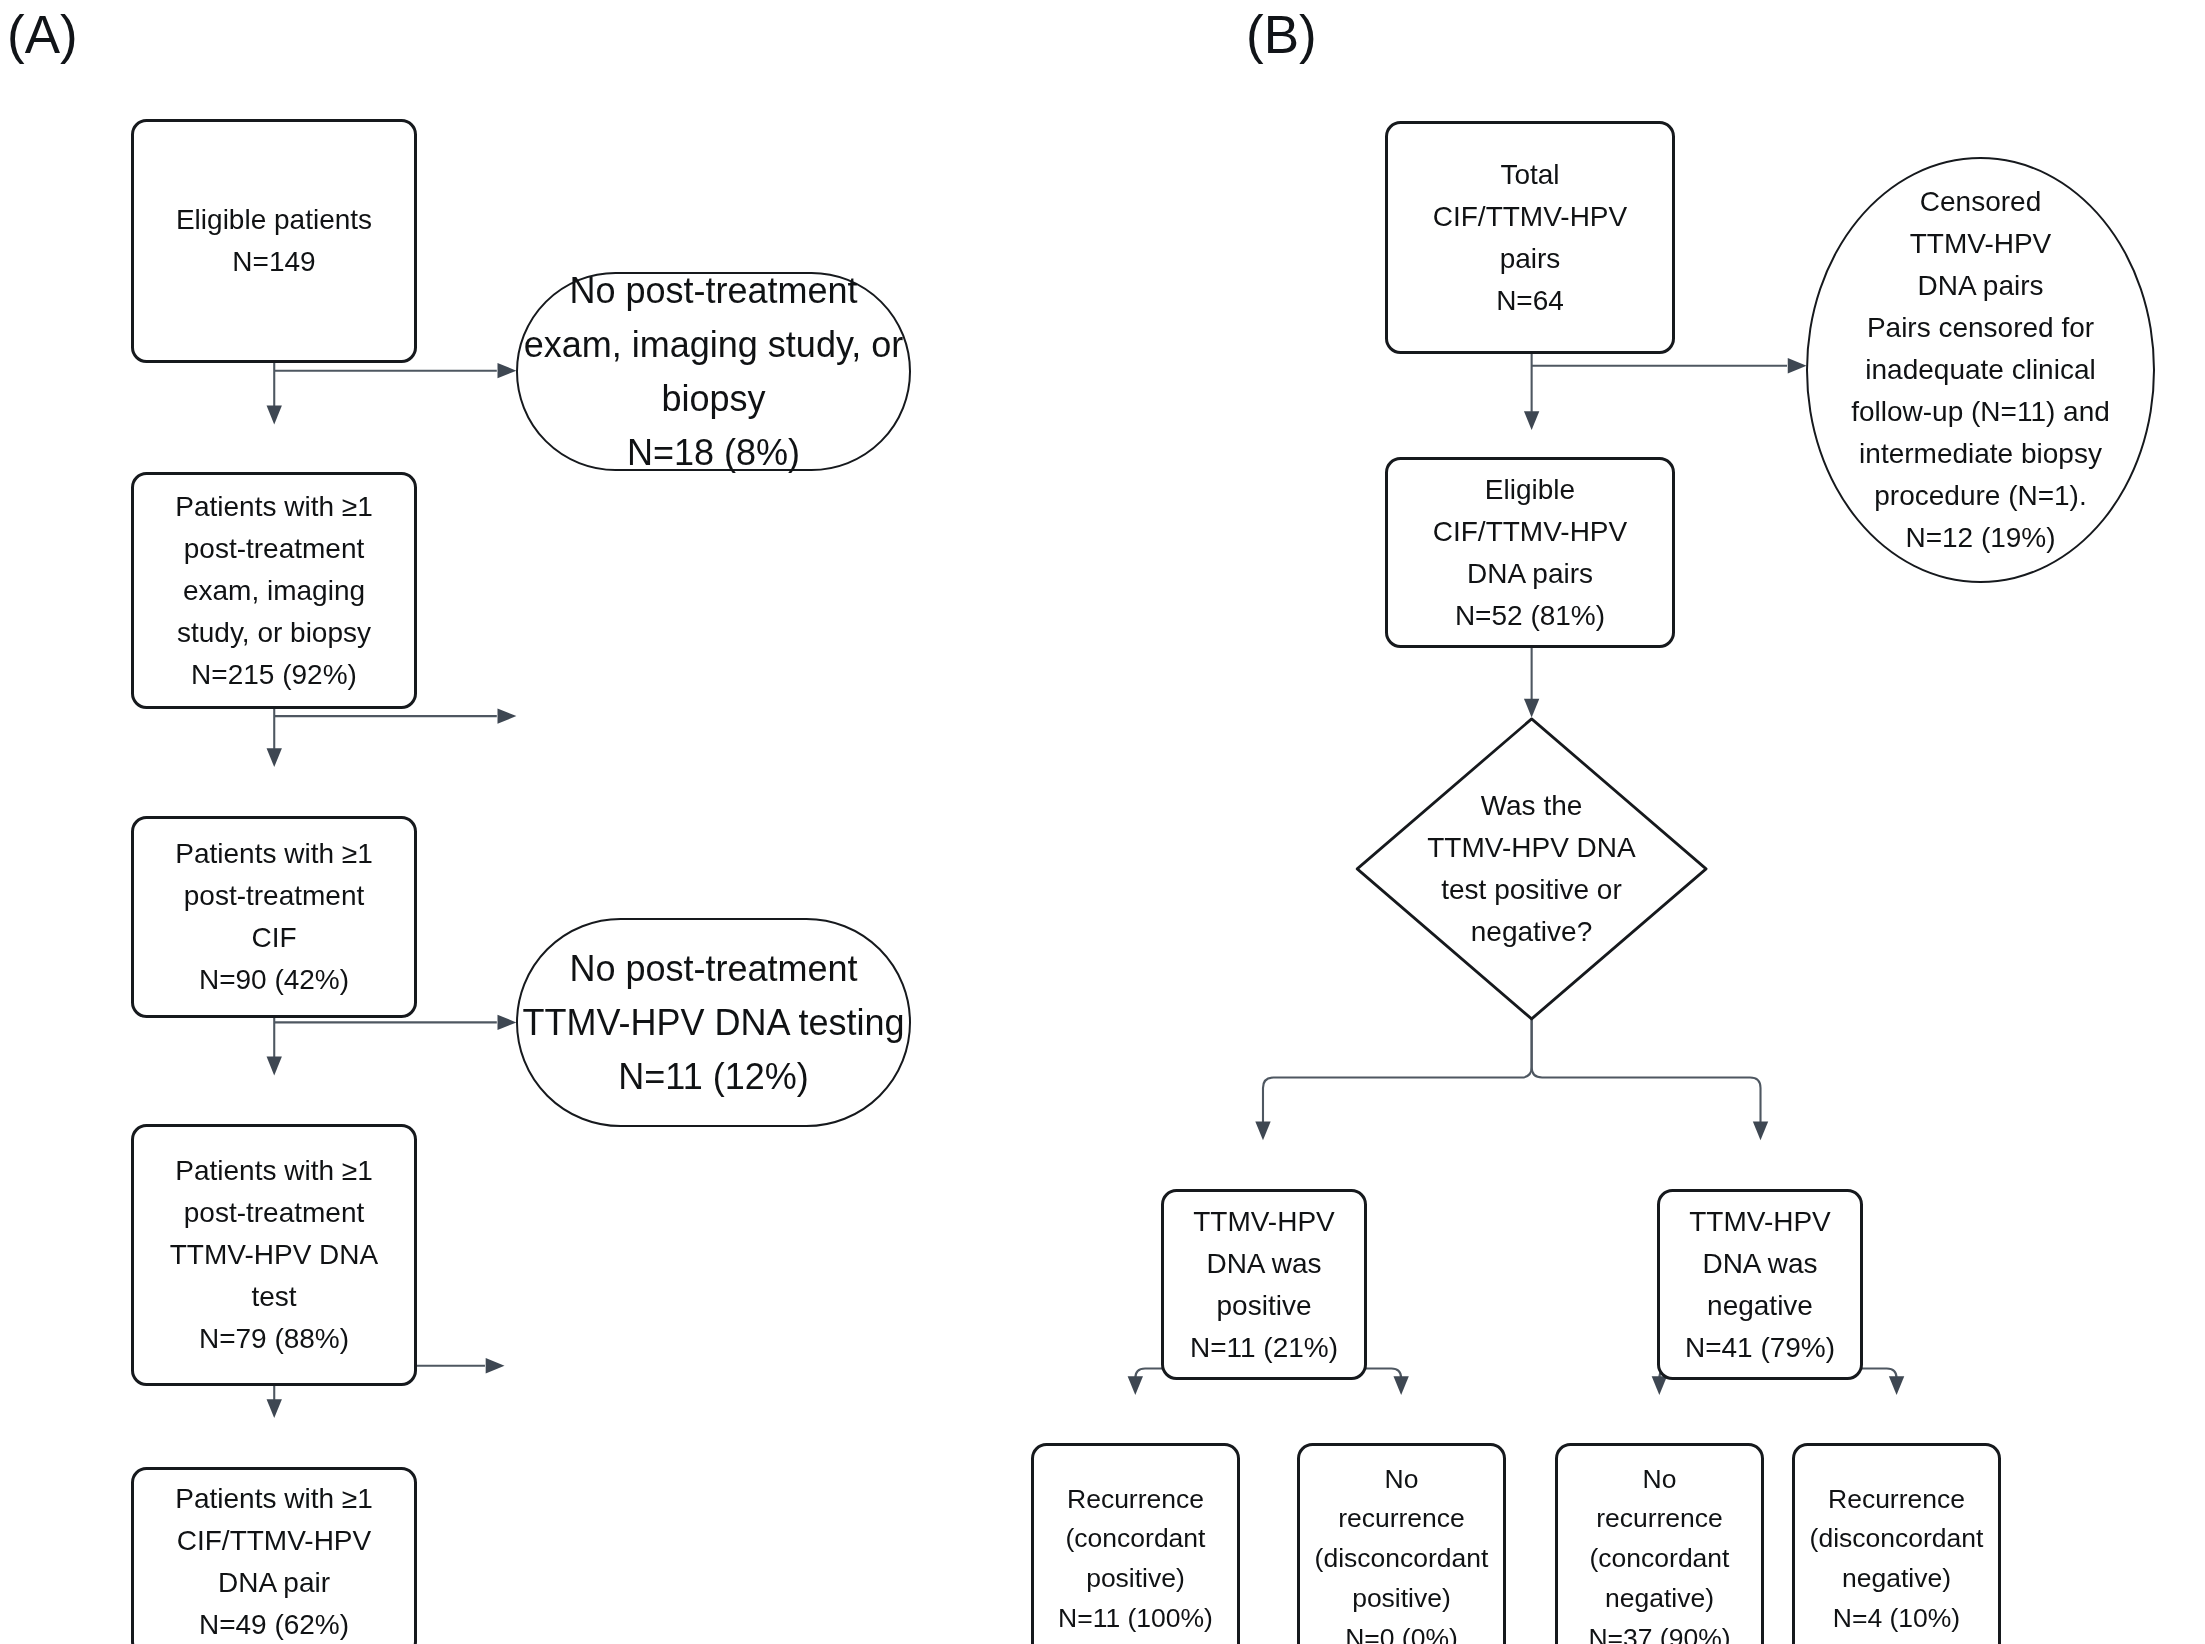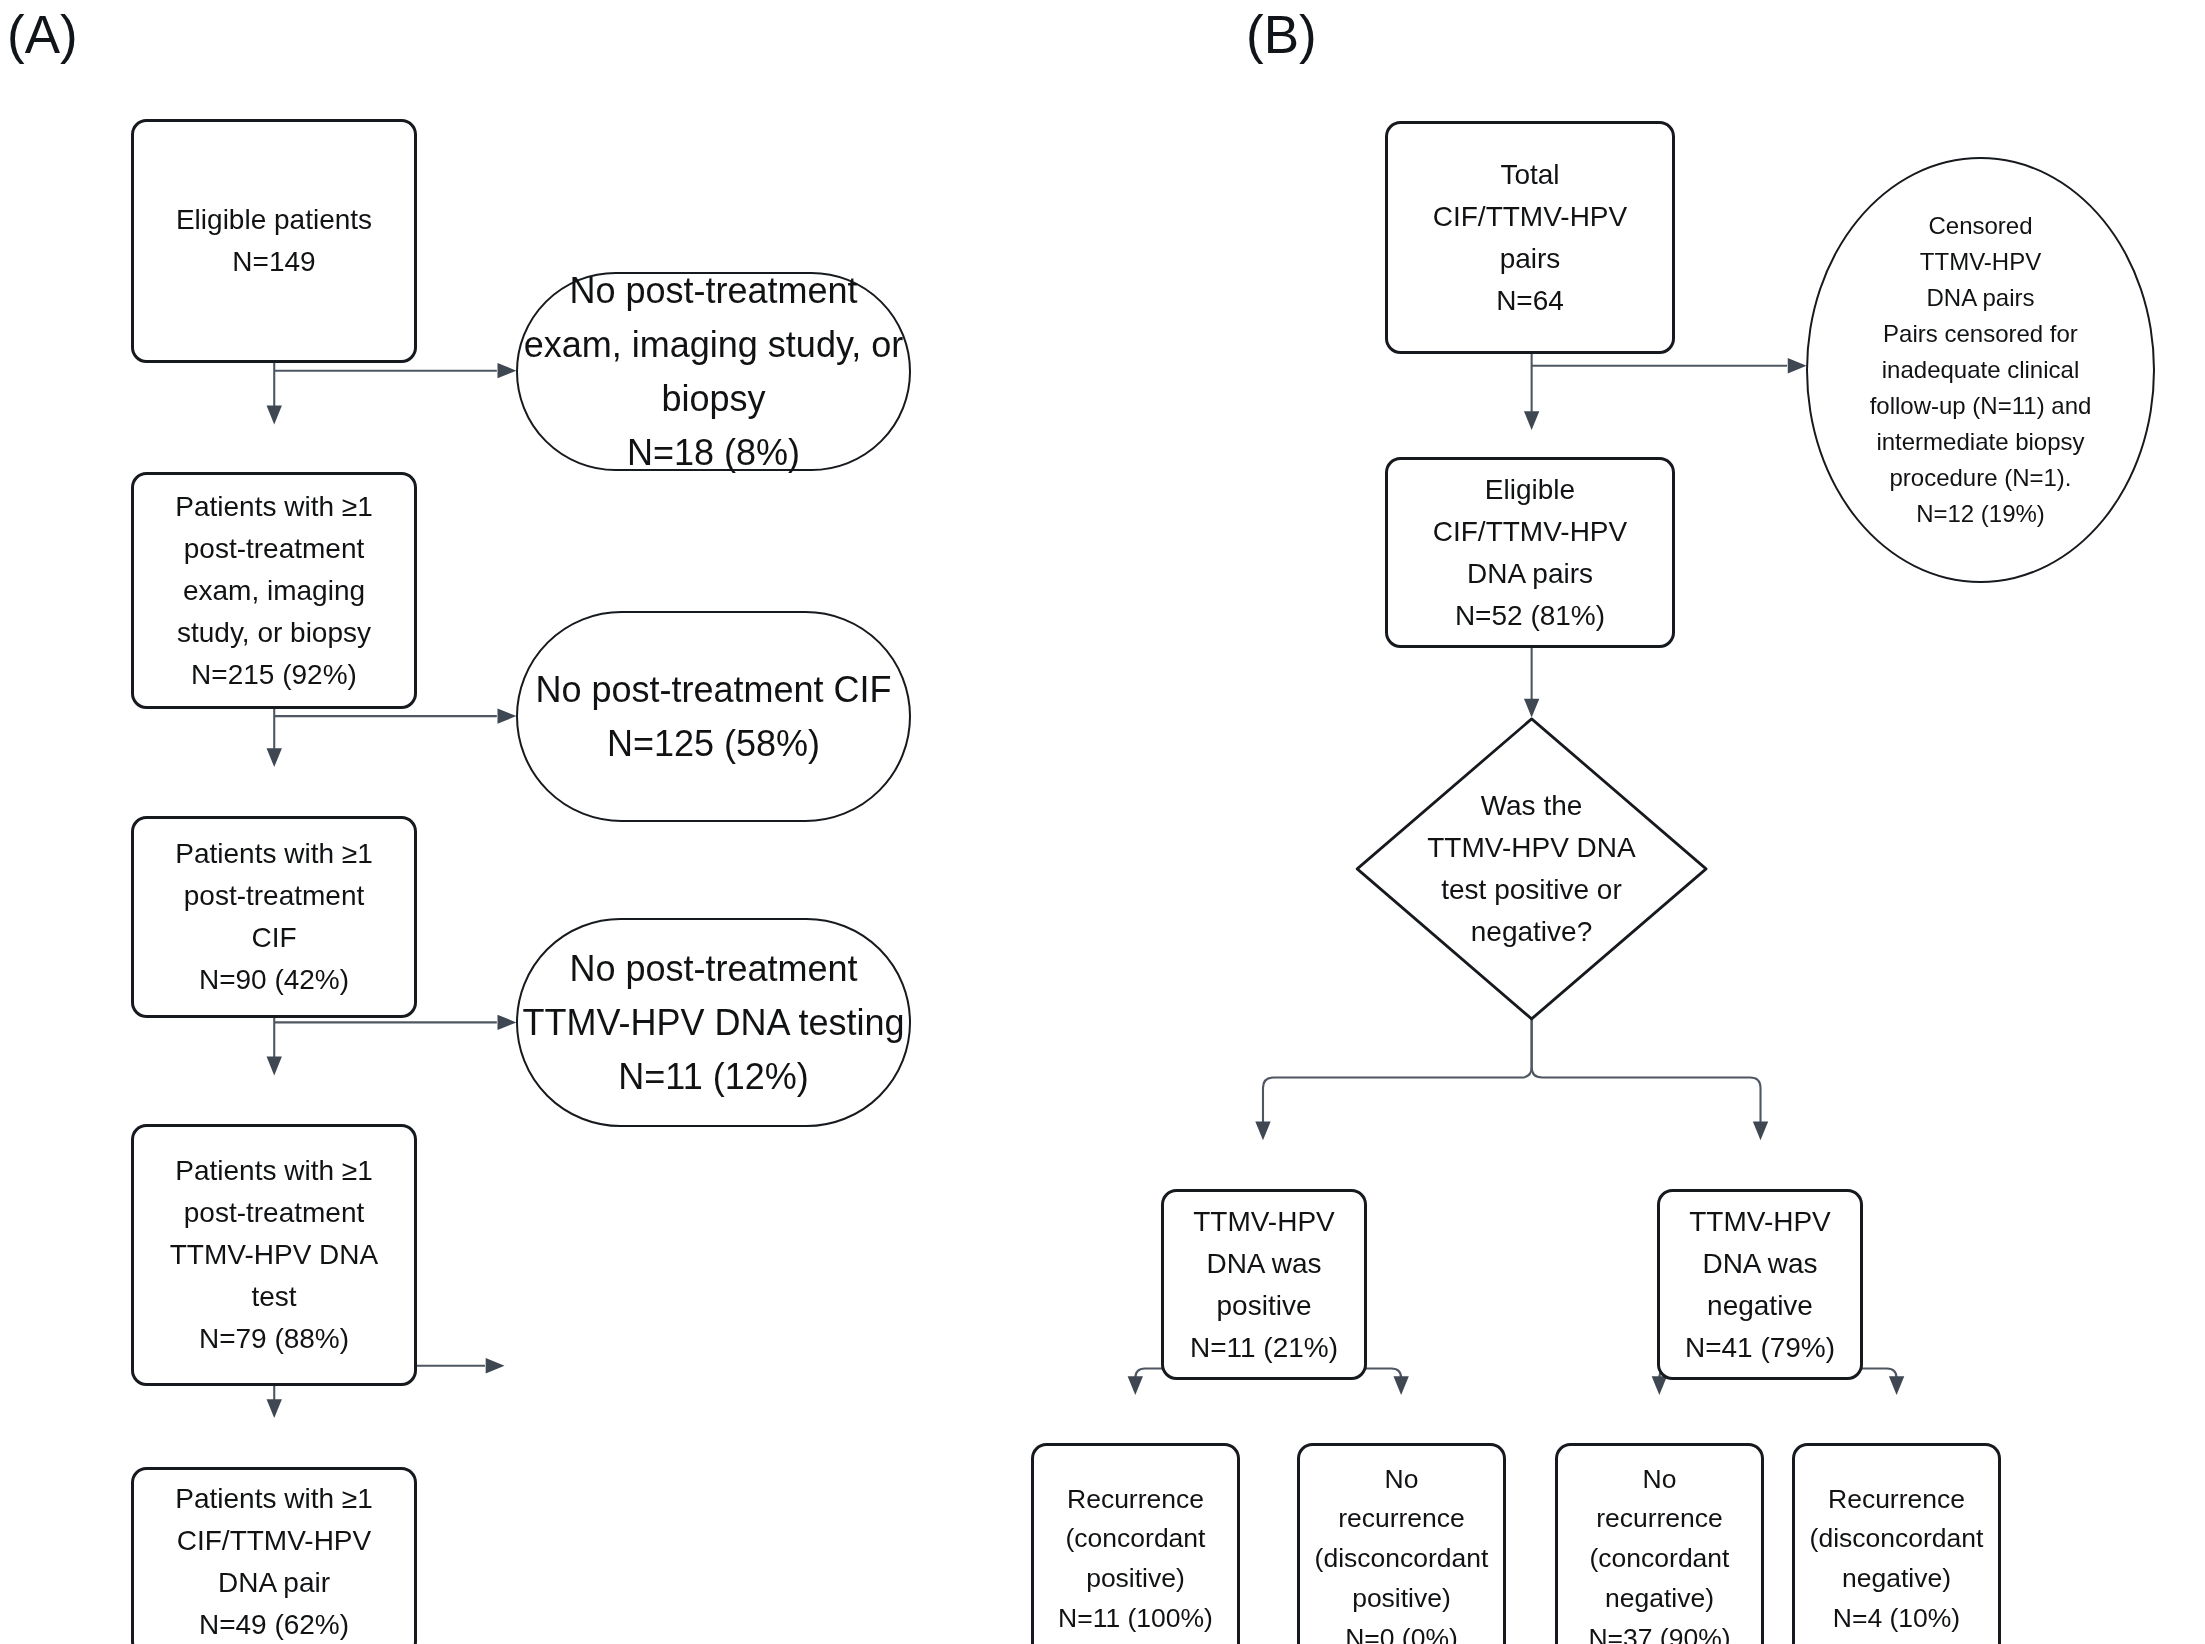--- a/index.html
+++ b/index.html
@@ -35,21 +35,21 @@
   }
   .stadium{
     background:#ffffff;
     border:2.8px solid #16191d;
     font-size:36px;line-height:1.5;
   }
   .ellipse{
     background:#ffffff;
     border:2.1px solid #16191d;
     border-radius:50%;
-    font-size:24px;line-height:1.5;
+    font-size:28px;line-height:1.5;
   }
   .diamond-text{
     font-size:28px;line-height:1.5;
   }
   .outcome{font-size:26.5px;}
 </style>
 </head>
 <body>
 
 <div id="canvas">
@@ -124,22 +124,20 @@
 N=79 (88%)</div>
   <div class="node rect" style="left:131px;top:1421px;width:286px;height:190px;">Patients with ≥1
 CIF/TTMV-HPV
 DNA pair
 N=49 (62%)</div>
 
   <div class="node stadium" style="left:516px;top:272px;width:395px;height:199px;border-radius:100px;">No post-treatment
 exam, imaging study, or
 biopsy
 N=18 (8%)</div>
-  <div class="node stadium" style="left:516px;top:611px;width:395px;height:211px;border-radius:106px;">No post-treatment CIF
-N=125 (58%)</div>
   <div class="node stadium" style="left:516px;top:918px;width:395px;height:209px;border-radius:105px;">No post-treatment
 TTMV-HPV DNA testing
 N=11 (12%)</div>
 
   <div class="node rect" style="left:1385px;top:75px;width:290px;height:233px;">Total
 CIF/TTMV-HPV
 pairs
 N=64</div>
   <div class="node ellipse" style="left:1806px;top:157px;width:349px;height:426px;">Censored
 TTMV-HPV

